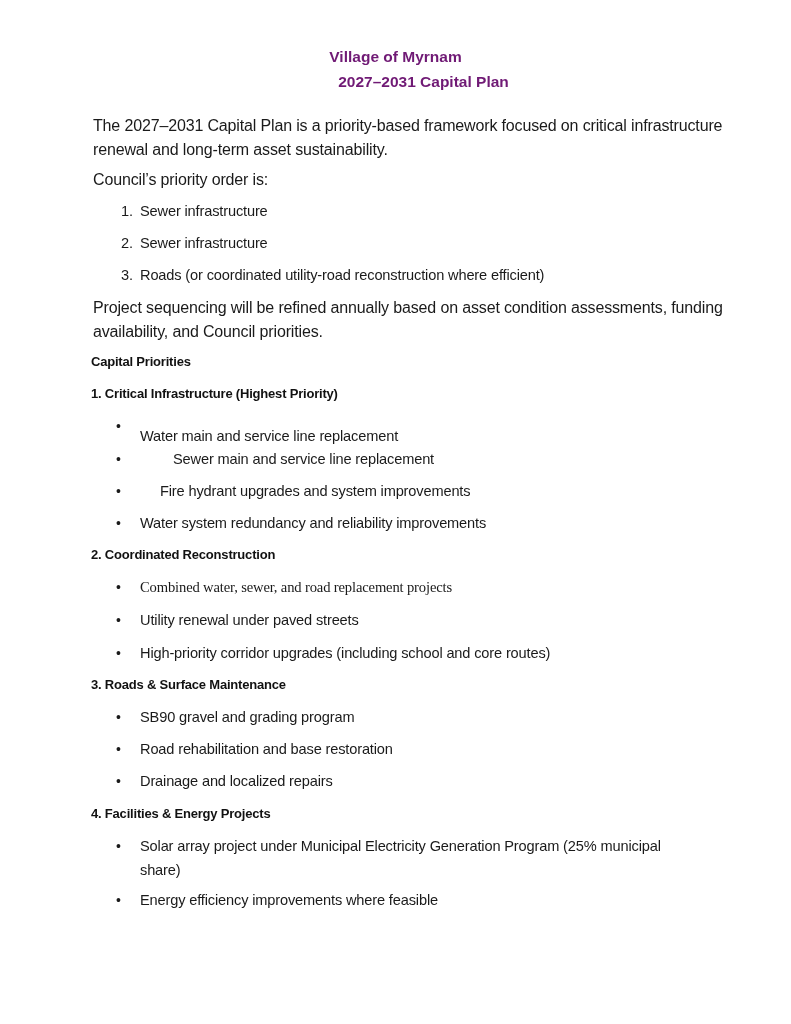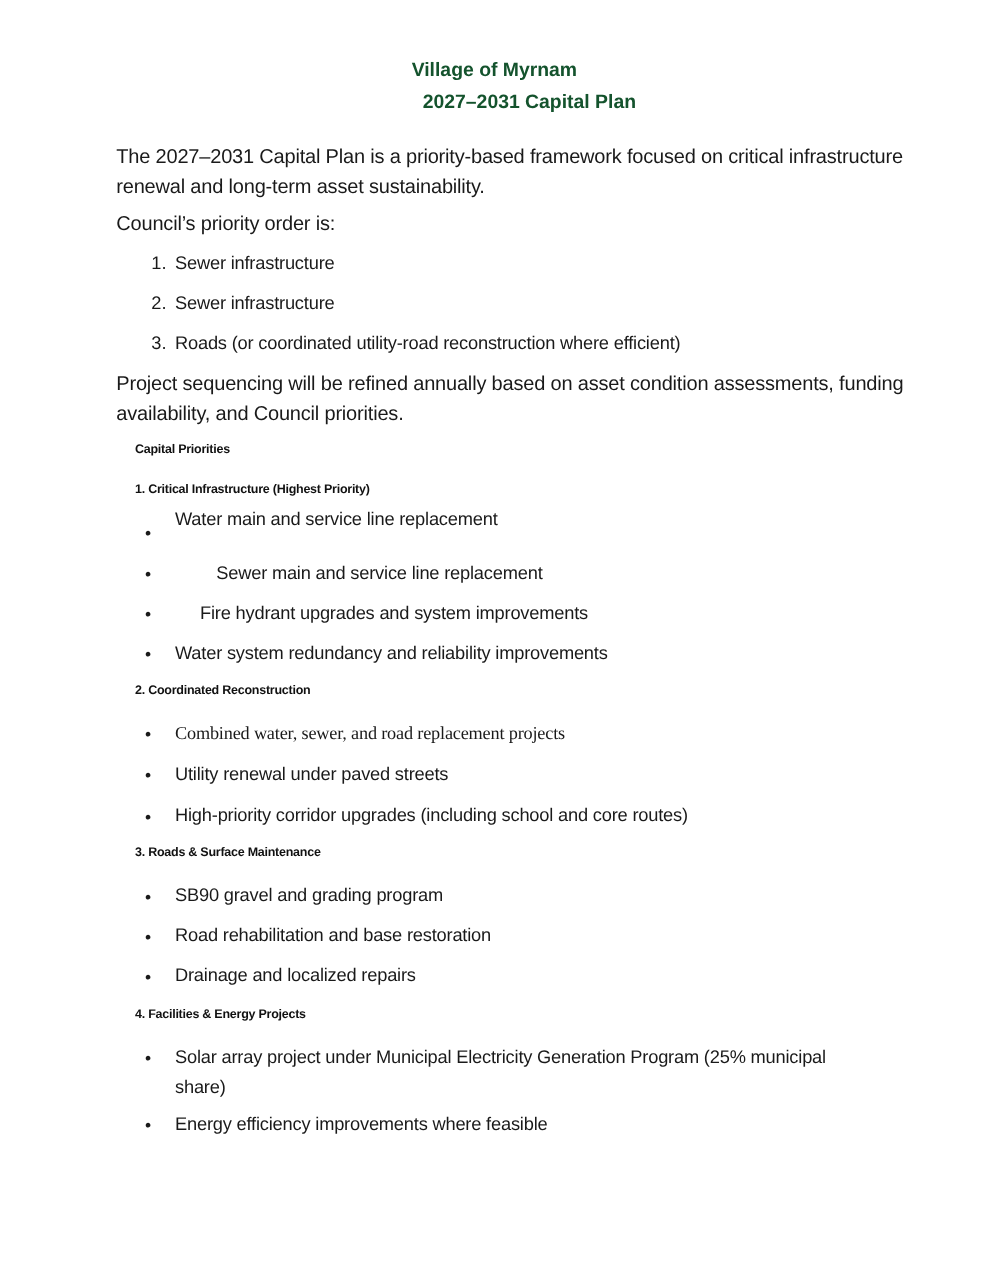--- a/index.html
+++ b/index.html
@@ -1,21 +1,21 @@
 <!DOCTYPE html>
 <html><head>
   <meta charset="utf-8">
   <style>
     html, body { margin: 0; padding: 0; background: #ffffff; }
     body { width: 791px; height: 1024px; position: relative; overflow: hidden;
            font-family: "Liberation Sans", sans-serif; color: #1a1a1a; }
     .abs { position: absolute; white-space: nowrap; }
-    .title { left: 0; width: 791px; text-align: center; font-weight: bold; font-size: 15.5px; color: #14532d; }
+    .title { left: 0; width: 791px; text-align: center; font-weight: bold; font-size: 15.5px; color: #701a75; }
     .body { left: 93px; font-size: 16px; letter-spacing: -0.15px; }
-    .head { left: 108px; font-size: 10px; font-weight: bold; letter-spacing: -0.2px; color: #111; }
+    .head { left: 91px; font-size: 13px; font-weight: bold; letter-spacing: -0.2px; color: #111; }
     .num { left: 121px; font-size: 14.6px; }
     .bullet { left: 116px; font-size: 14px; }
     .item { left: 140px; font-size: 14.6px; letter-spacing: -0.15px; }
   </style>
 </head>
 <body>
 
 <div class="abs title" style="top:48px;">Village of Myrnam</div>
 <div class="abs title" style="top:73px;margin-left:28px;">2027–2031 Capital Plan</div>
 
@@ -31,21 +31,21 @@
 <div class="abs num" style="top:267px;">3.</div>
 <div class="abs item" style="top:267px;">Roads (or coordinated utility-road reconstruction where efficient)</div>
 
 <div class="abs body" style="top:299px;">Project sequencing will be refined annually based on asset condition assessments, funding</div>
 <div class="abs body" style="top:323px;">availability, and Council priorities.</div>
 
 <div class="abs head" style="top:354px;">Capital Priorities</div>
 
 <div class="abs head" style="top:386px;">1. Critical Infrastructure (Highest Priority)</div>
 <div class="abs bullet" style="top:418px;">•</div>
-<div class="abs item" style="top:408px;">Water main and service line replacement</div>
+<div class="abs item" style="top:428px;">Water main and service line replacement</div>
 <div class="abs bullet" style="top:451px;">•</div>
 <div class="abs item" style="top:451px;margin-left:33px;">Sewer main and service line replacement</div>
 <div class="abs bullet" style="top:483px;">•</div>
 <div class="abs item" style="top:483px;margin-left:20px;">Fire hydrant upgrades and system improvements</div>
 <div class="abs bullet" style="top:515px;">•</div>
 <div class="abs item" style="top:515px;">Water system redundancy and reliability improvements</div>
 
 <div class="abs head" style="top:547px;">2. Coordinated Reconstruction</div>
 <div class="abs bullet" style="top:579px;">•</div>
 <div class="abs item" style="top:579px;font-family:Liberation Serif, serif;">Combined water, sewer, and road replacement projects</div>

